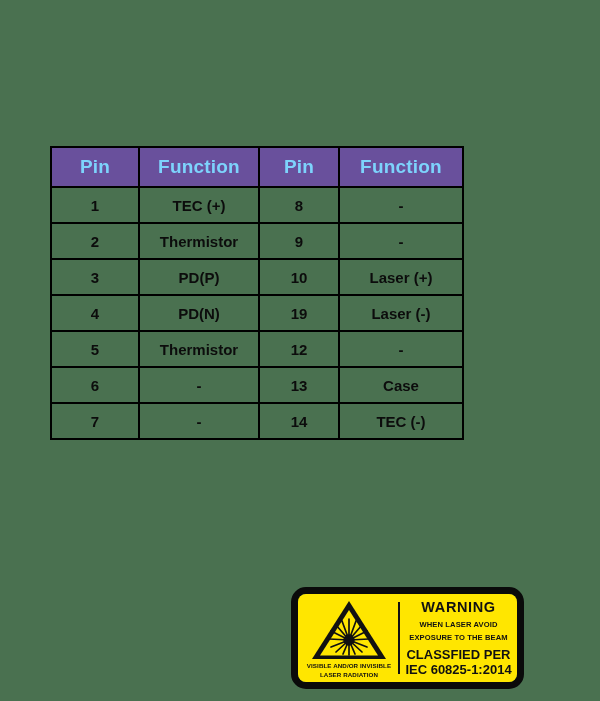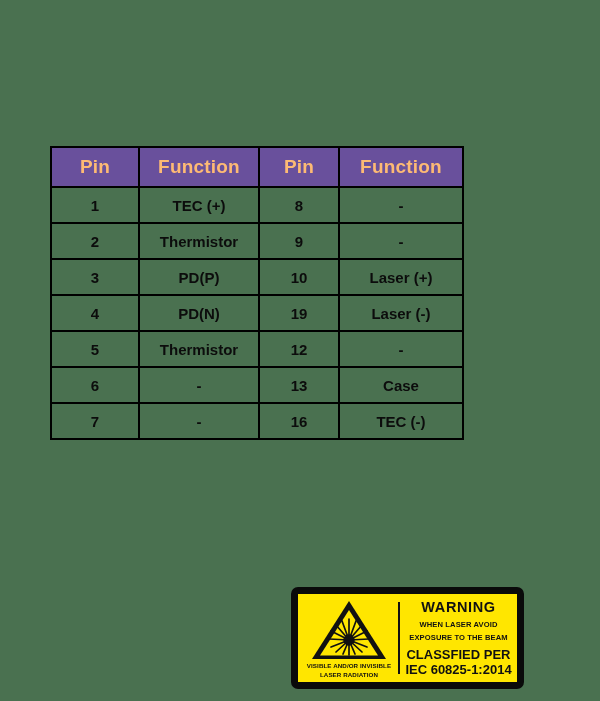--- a/index.html
+++ b/index.html
@@ -35,41 +35,41 @@
     vertical-align: middle;
     color: #0c0c0c;
     font-weight: bold;
     font-size: 15px;
     height: 34px;
     padding: 0;
     background: transparent;
   }
   table.pin-table thead th {
     background: #69509c;
-    color: #fdba74;
+    color: #7dd3fc;
     font-size: 19px;
     height: 38px;
     border-color: #000000;
     letter-spacing: 0.2px;
   }
   col.c-pin   { width: 88px; }
   col.c-func  { width: 120px; }
   col.c-pin2  { width: 80px; }
   col.c-func2 { width: 124px; }
 
   
   #laser-warning-label {
     position: absolute;
     left: 291px;
     top: 587px;
     width: 233px;
     height: 102px;
     background: #ffe600;
     border: 7px solid #0a0a0a;
-    border-radius: 7px;
+    border-radius: 15px;
     box-sizing: border-box;
     display: flex;
     flex-direction: row;
     align-items: stretch;
     overflow: hidden;
   }
   .label-inner {
     display: flex;
     flex-direction: row;
     align-items: stretch;
@@ -195,21 +195,21 @@
       </tr>
       <tr>
         <td>6</td>
         <td>-</td>
         <td>13</td>
         <td>Case</td>
       </tr>
       <tr>
         <td>7</td>
         <td>-</td>
-        <td>16</td>
+        <td>14</td>
         <td>TEC (-)</td>
       </tr>
     </tbody>
   </table>
 </div>
 
 <div id="laser-warning-label">
   <div class="label-inner">
 
     <div class="symbol-col">

